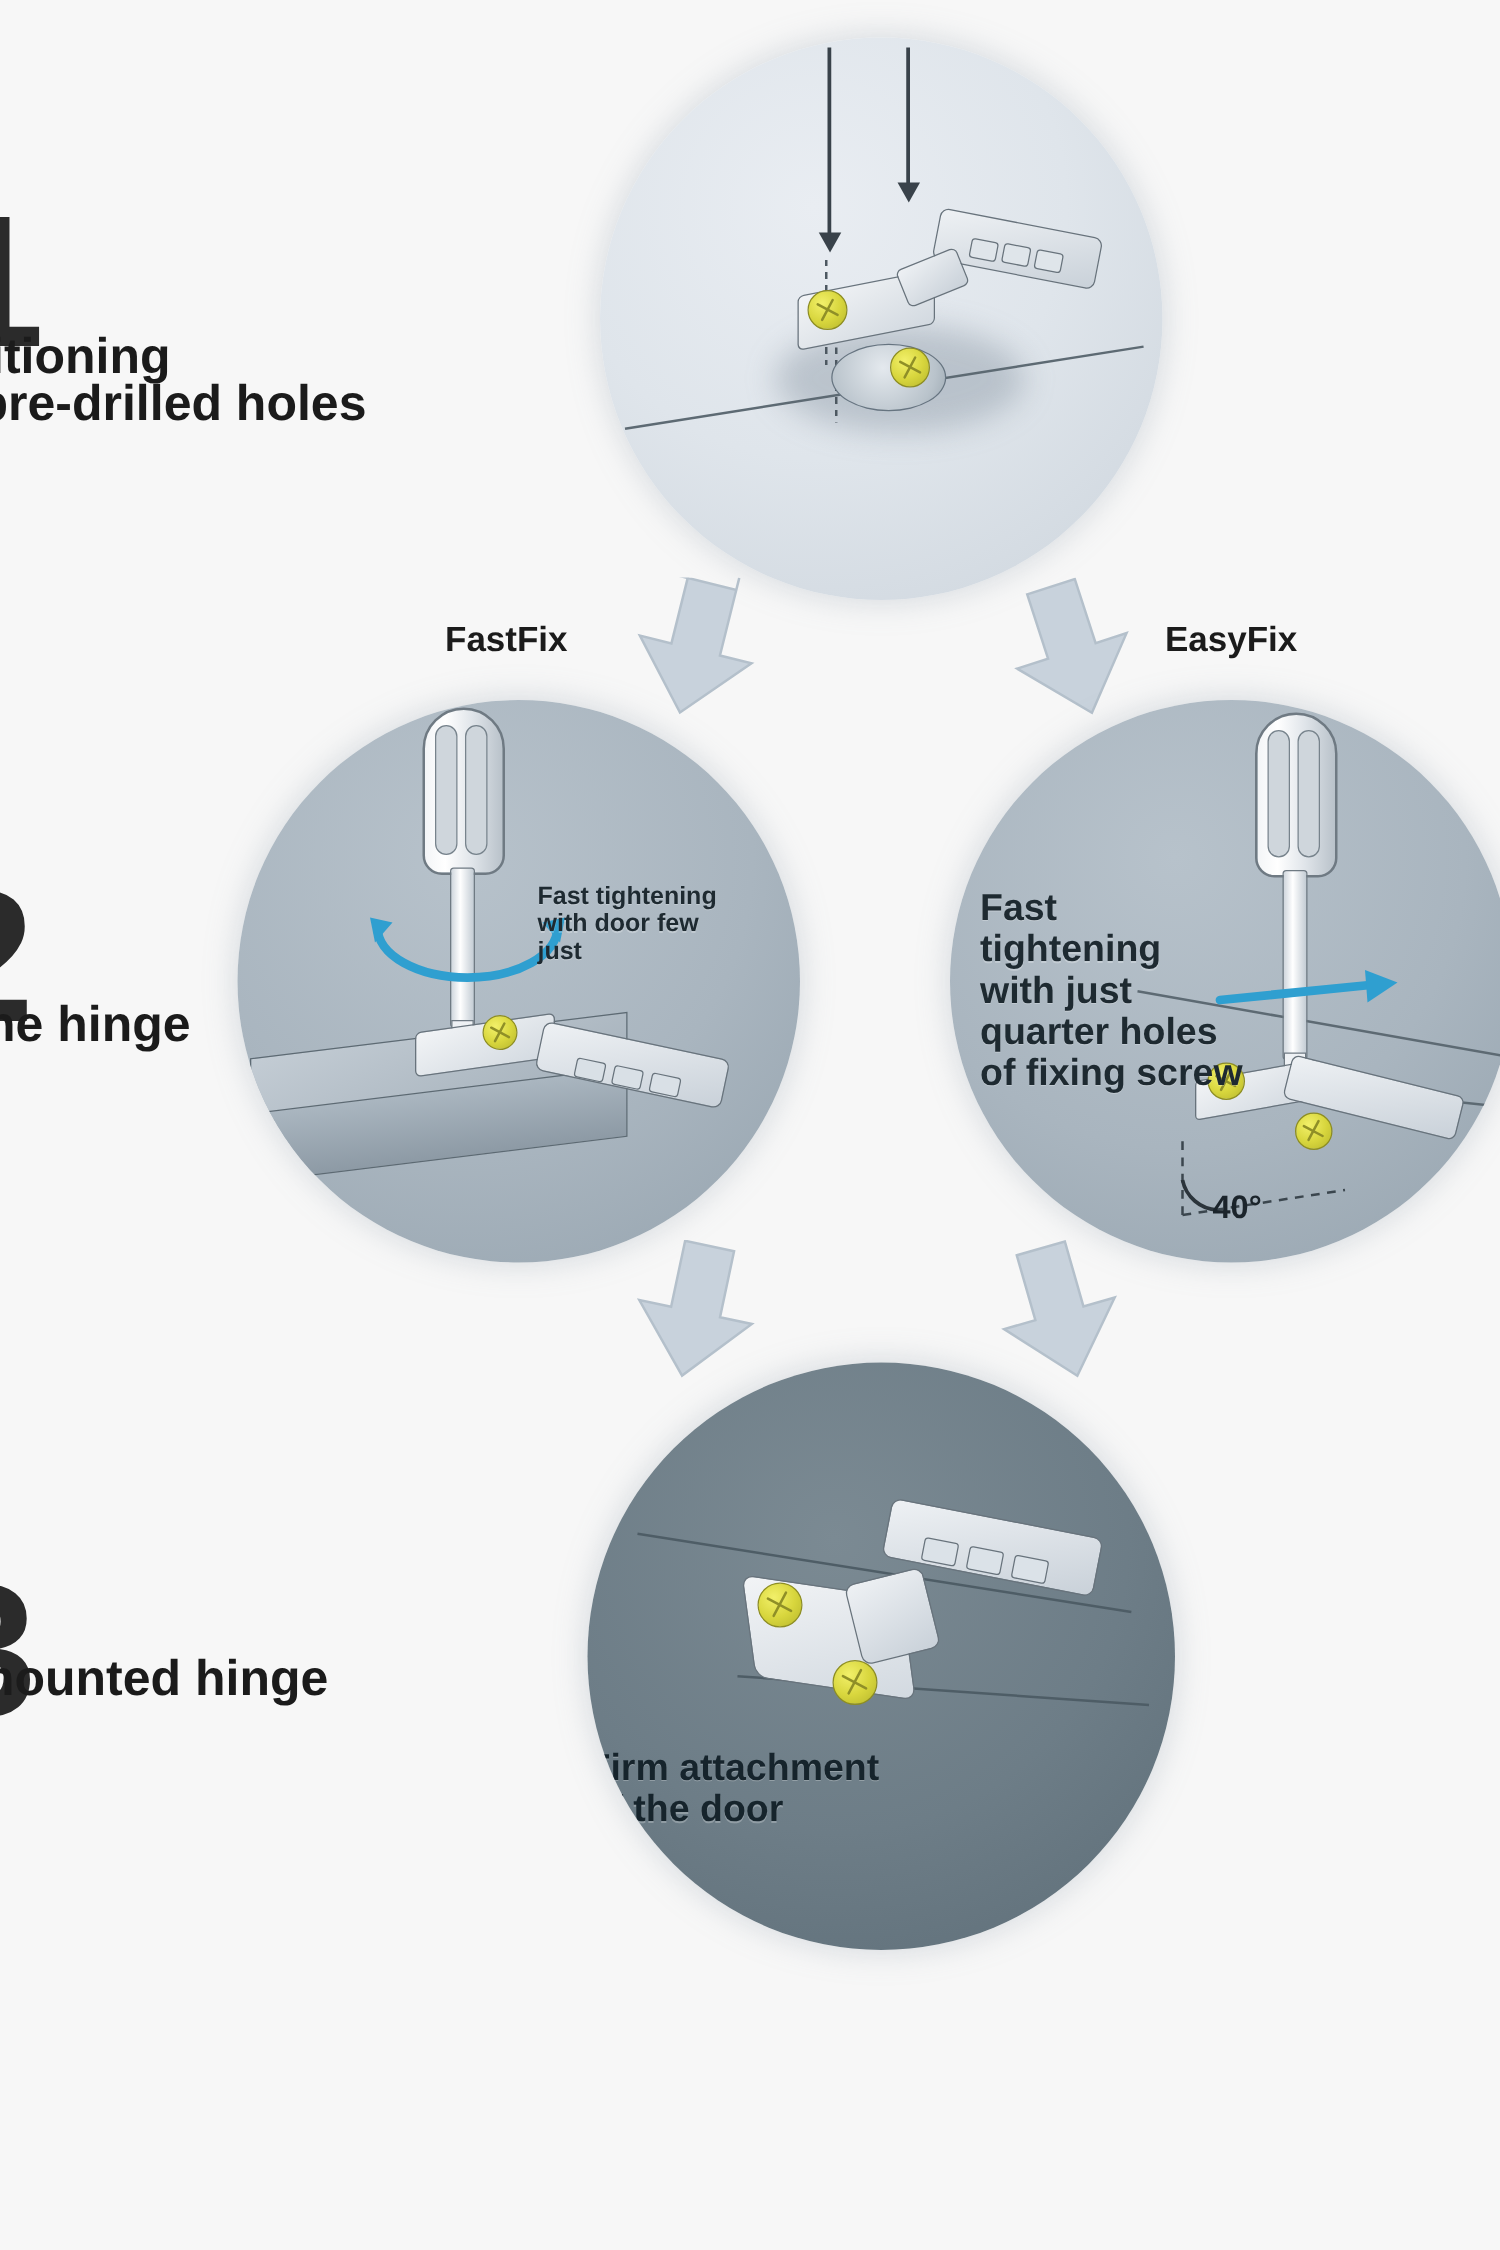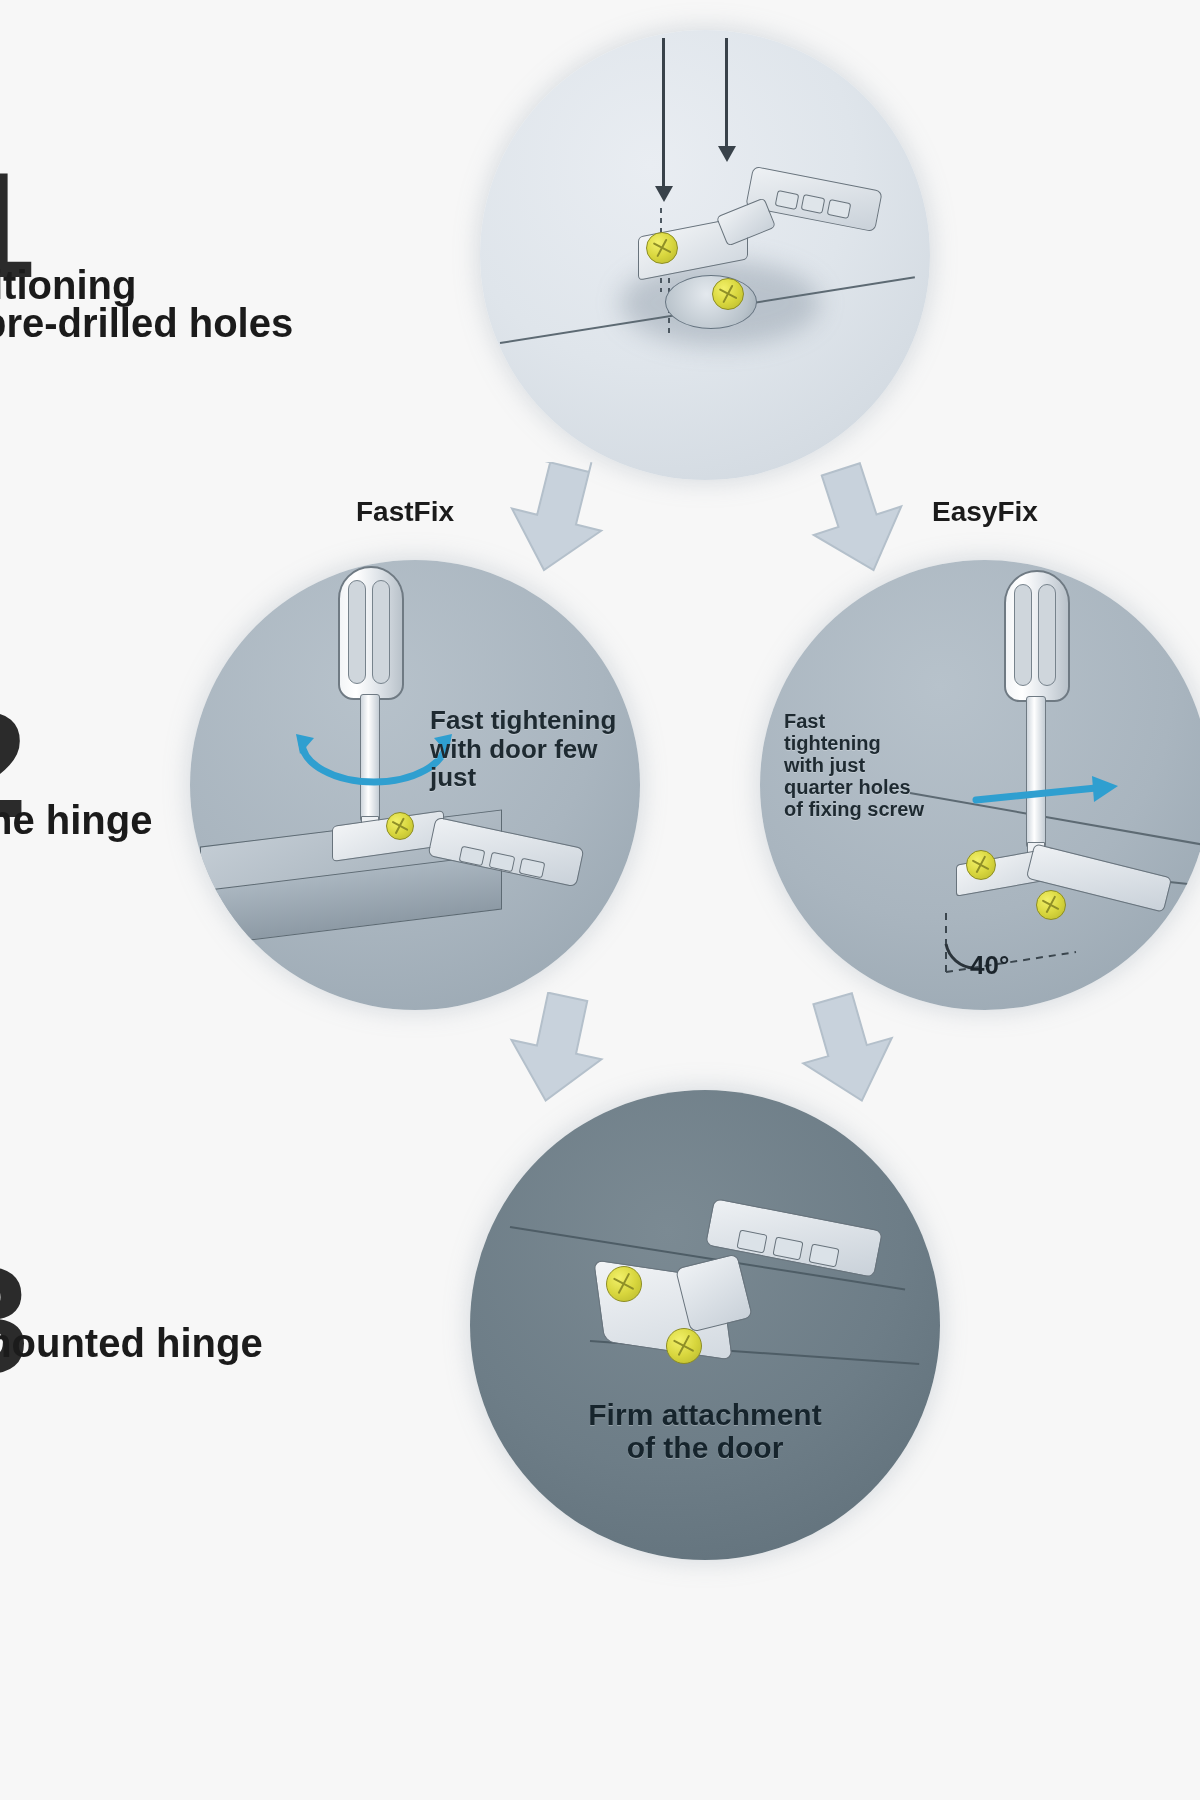--- a/index.html
+++ b/index.html
@@ -32,21 +32,21 @@
   .circle.mid{background:radial-gradient(circle at 40% 28%, #b7c2cb 0%, #a9b5bf 55%, #95a3ae 100%);}
   .circle.dark{background:radial-gradient(circle at 42% 30%, #7b8a93 0%, #6d7d87 55%, #5d6d77 100%);}
 
   .circ-text{
     position:absolute;
     font-weight:bold;color:#1e2a31;
     line-height:1.1;
     text-shadow:0 1px 0 rgba(255,255,255,.25);
   }
   .circ-text.dark-bg{color:#16242c;}
-  .circ-text.center{text-align:center;}
+  .circ-text.center{text-align:left;}
 
   
   .branch-label{
     position:absolute;
     font-size:28px;font-weight:bold;color:#1b1b1b;
     white-space:nowrap;
   }
 
   
   .arrow{position:absolute;}
@@ -153,21 +153,21 @@
         <polygon points="158,26 140,30 154,46" fill="#2f9fd0"></polygon>
       </svg>
 
       <div class="plate" style="left:142px;top:258px;width:110px;height:34px;transform:skewY(-8deg);border-radius:5px;"></div>
       <div class="arm" style="left:240px;top:272px;width:150px;height:38px;transform:rotate(12deg);border-radius:7px;"></div>
       <div style="position:absolute;left:270px;top:288px;width:22px;height:14px;border:1.5px solid #68737c;border-radius:3px;background:#d9e0e6;transform:rotate(12deg);"></div>
       <div style="position:absolute;left:300px;top:294px;width:22px;height:14px;border:1.5px solid #68737c;border-radius:3px;background:#d9e0e6;transform:rotate(12deg);"></div>
       <div style="position:absolute;left:330px;top:300px;width:22px;height:14px;border:1.5px solid #68737c;border-radius:3px;background:#d9e0e6;transform:rotate(12deg);"></div>
       <div class="screw" style="left:196px;top:252px;width:26px;height:26px;"></div>
 
-      <div class="circ-text" style="left:240px;top:146px;font-size:26px;">
+      <div class="circ-text" style="left:240px;top:146px;font-size:20px;">
         <div>Fast tightening</div>
         <div>with door few</div>
         <div>just</div>
       </div>
   </div>
 
   <div class="circle mid" style="left:760px;top:560px;width:450px;height:450px;">
 
       <div class="edge-line" style="left:150px;top:232px;width:330px;height:2px;transform:rotate(10deg);"></div>
       <div class="edge-line" style="left:210px;top:300px;width:270px;height:2px;transform:rotate(6deg);"></div>
@@ -188,21 +188,21 @@
       <div class="screw" style="left:206px;top:290px;width:28px;height:28px;"></div>
       <div class="screw" style="left:276px;top:330px;width:28px;height:28px;"></div>
 
       <svg style="position:absolute;left:176px;top:330px;" width="150" height="90" viewBox="0 0 150 90">
         <path d="M10 82 L10 18" stroke="#3b464e" stroke-width="2" fill="none" stroke-dasharray="7 6"></path>
         <path d="M10 82 L140 62" stroke="#3b464e" stroke-width="2" fill="none" stroke-dasharray="7 6"></path>
         <path d="M10 54 A30 30 0 0 0 38 78" stroke="#2b343b" stroke-width="3" fill="none"></path>
       </svg>
       <div class="angle-txt" style="left:210px;top:390px;">40°</div>
 
-      <div class="circ-text" style="left:24px;top:150px;font-size:20px;">
+      <div class="circ-text" style="left:24px;top:150px;font-size:30px;">
         <div>Fast</div>
         <div>tightening</div>
         <div>with just</div>
         <div>quarter holes</div>
         <div>of fixing screw</div>
       </div>
   </div>
 
   <svg class="arrow" style="left:498px;top:992px;" width="120" height="120" viewBox="0 0 120 120">
     <polygon points="38,4 78,4 78,58 104,58 58,110 12,58 38,58" fill="#c8d2dc" stroke="#b4c0cb" stroke-width="2" transform="rotate(12 60 60)"></polygon>

